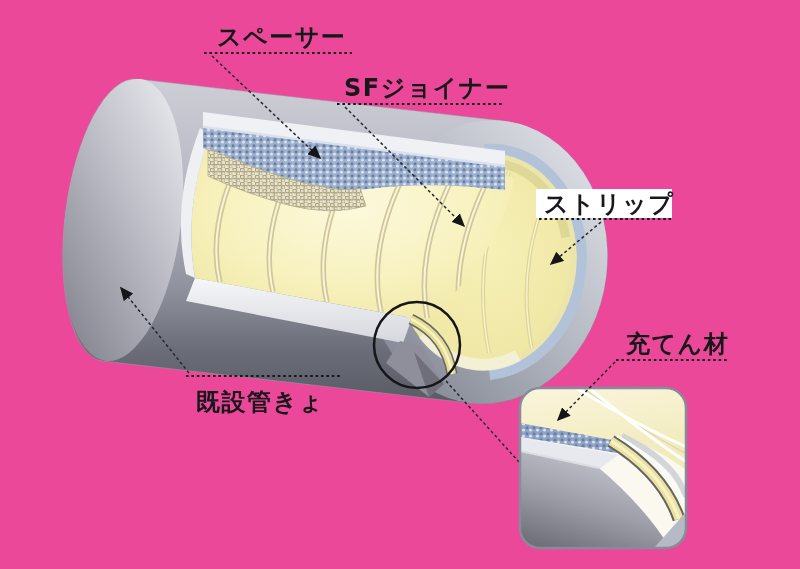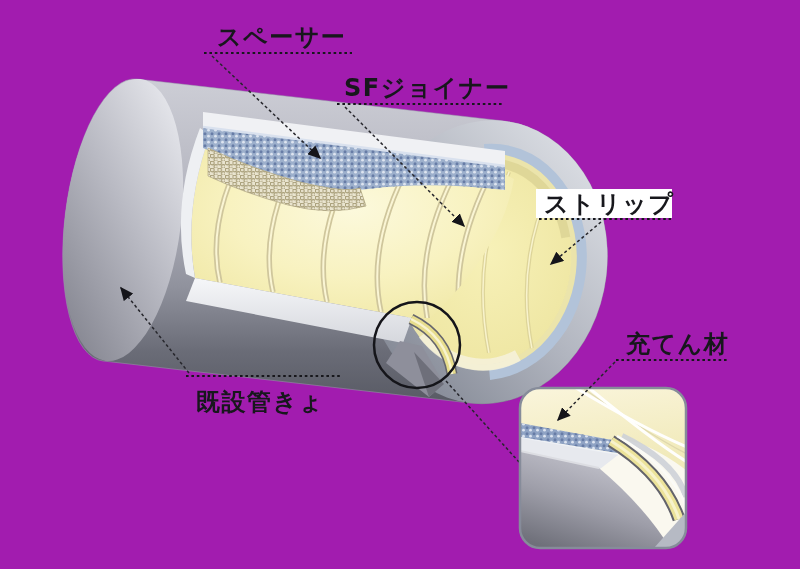--- a/index.html
+++ b/index.html
@@ -1,16 +1,16 @@
 <!DOCTYPE html>
 <html><head>
 <meta charset="utf-8">
 <style>
   html,body{margin:0;padding:0;background:#ffffff;}
-  .stage{position:relative;width:800px;height:569px;background:#a21caf;overflow:hidden;
+  .stage{position:relative;width:800px;height:569px;background:#ec4899;overflow:hidden;
          font-family:"DejaVu Sans","Liberation Sans",sans-serif;}
   svg{display:block;}
   text.lbl{font-family:"DejaVu Sans","Liberation Sans",sans-serif;
            font-size:24px;font-weight:600;fill:#17171c;letter-spacing:1.5px;}
 </style>
 </head>
 <body>
 
 <div class="stage">
 <svg width="800" height="569" viewBox="0 0 800 569">

